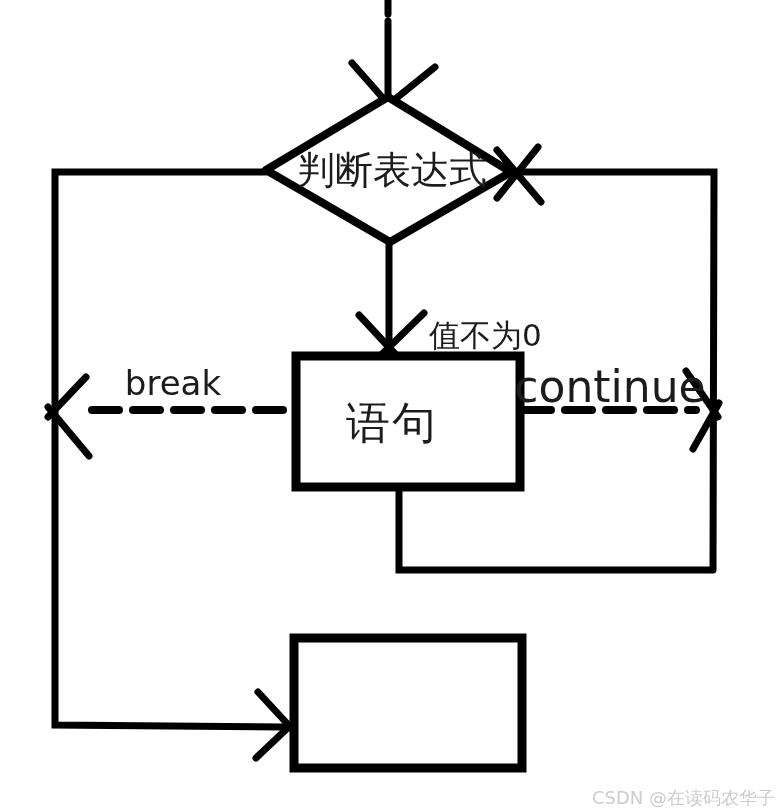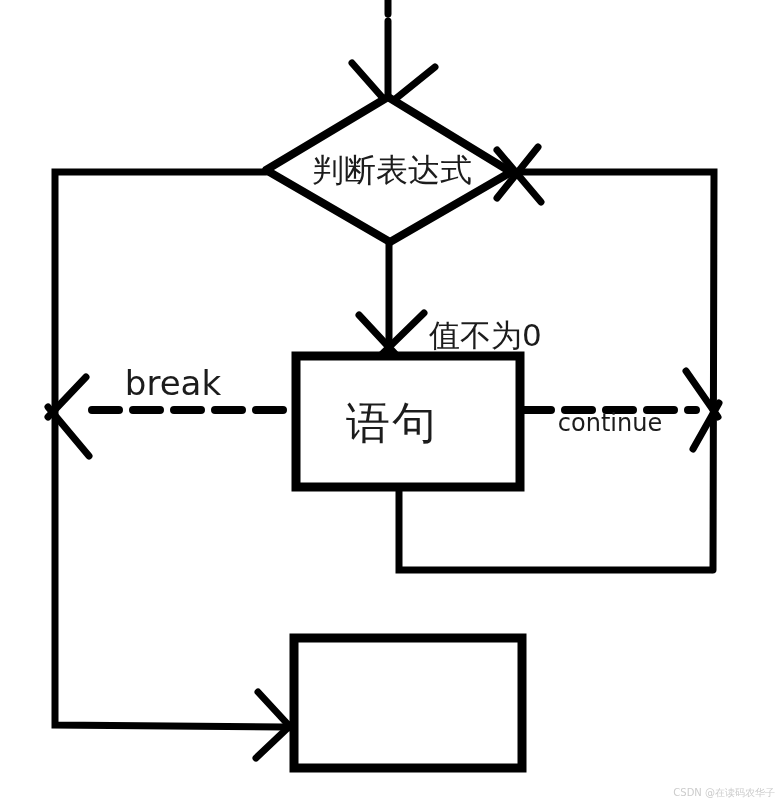--- a/index.html
+++ b/index.html
@@ -22,31 +22,31 @@
   }
   .canvas svg{position:absolute;left:0;top:0;}
   .lbl{
     position:absolute;
     color:var(--text);
     white-space:nowrap;
     line-height:1;
     user-select:none;
   }
   .centered{transform:translate(-50%,-50%);}
-  .lbl-decision{left:392px;top:170px;font-size:32px;}
+  .lbl-decision{left:392px;top:170px;font-size:38px;}
   .lbl-statement{left:392px;top:423px;font-size:44px;letter-spacing:2px;text-align:center;}
   .lbl-end{left:408px;top:706px;font-size:40px;letter-spacing:2px;}
   .lbl-zero{left:125px;top:128px;font-size:31px;}
   .lbl-nonzero{left:429px;top:312px;font-size:31px;margin-top:8px;}
   .lbl-break{left:173px;top:383px;font-size:34px;}
-  .lbl-continue{left:610px;top:387px;font-size:24px;margin-top:36px;}
+  .lbl-continue{left:610px;top:387px;font-size:44px;}
   .watermark{
     position:absolute;
     right:6px;top:786px;
-    font-size:10px;
+    font-size:18px;
     color:var(--watermark);
   }
 </style>
 </head>
 <body>
 
 <div class="canvas">
 
   <svg width="781" height="810" viewBox="0 0 781 810">
     <g stroke="#000000" stroke-width="7" fill="none" stroke-linecap="round">

